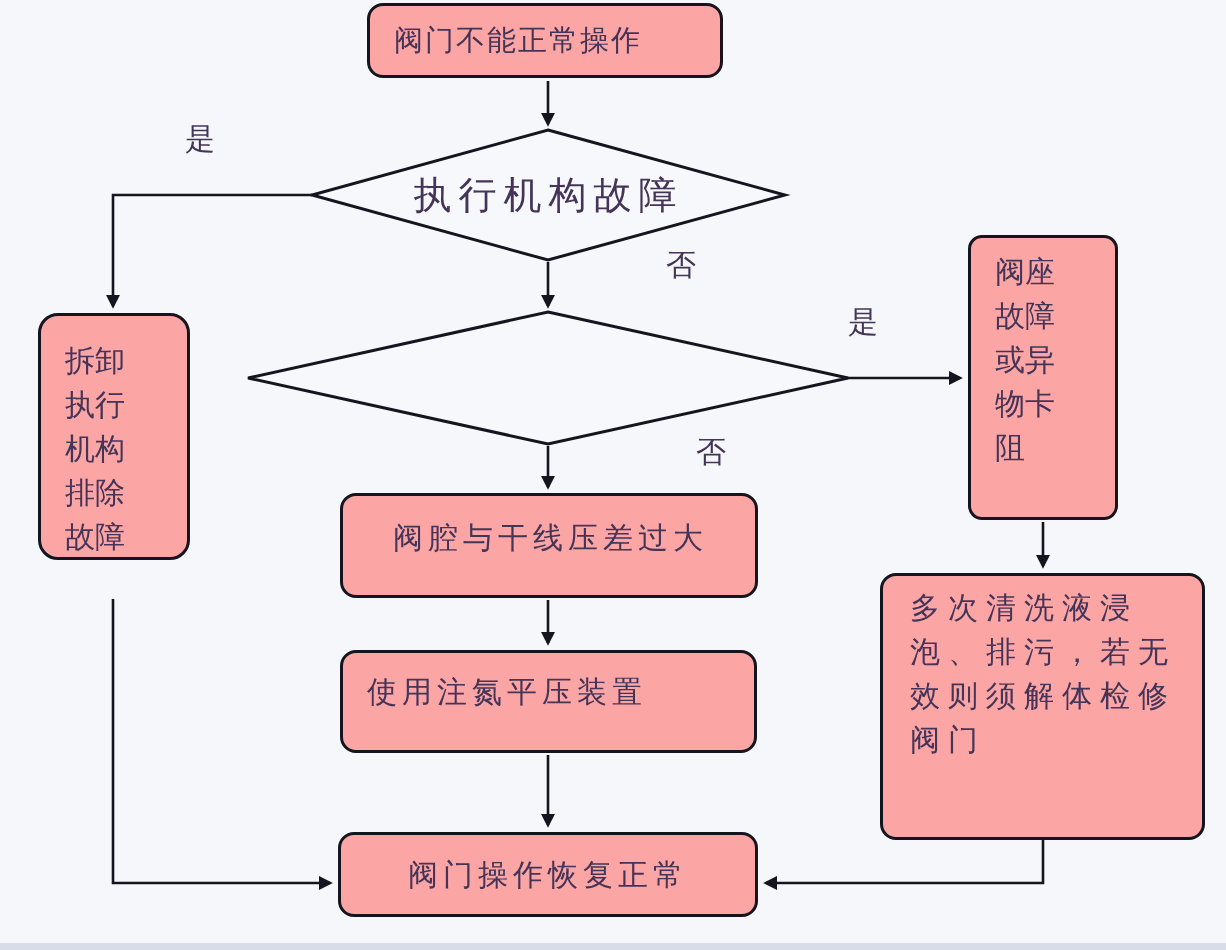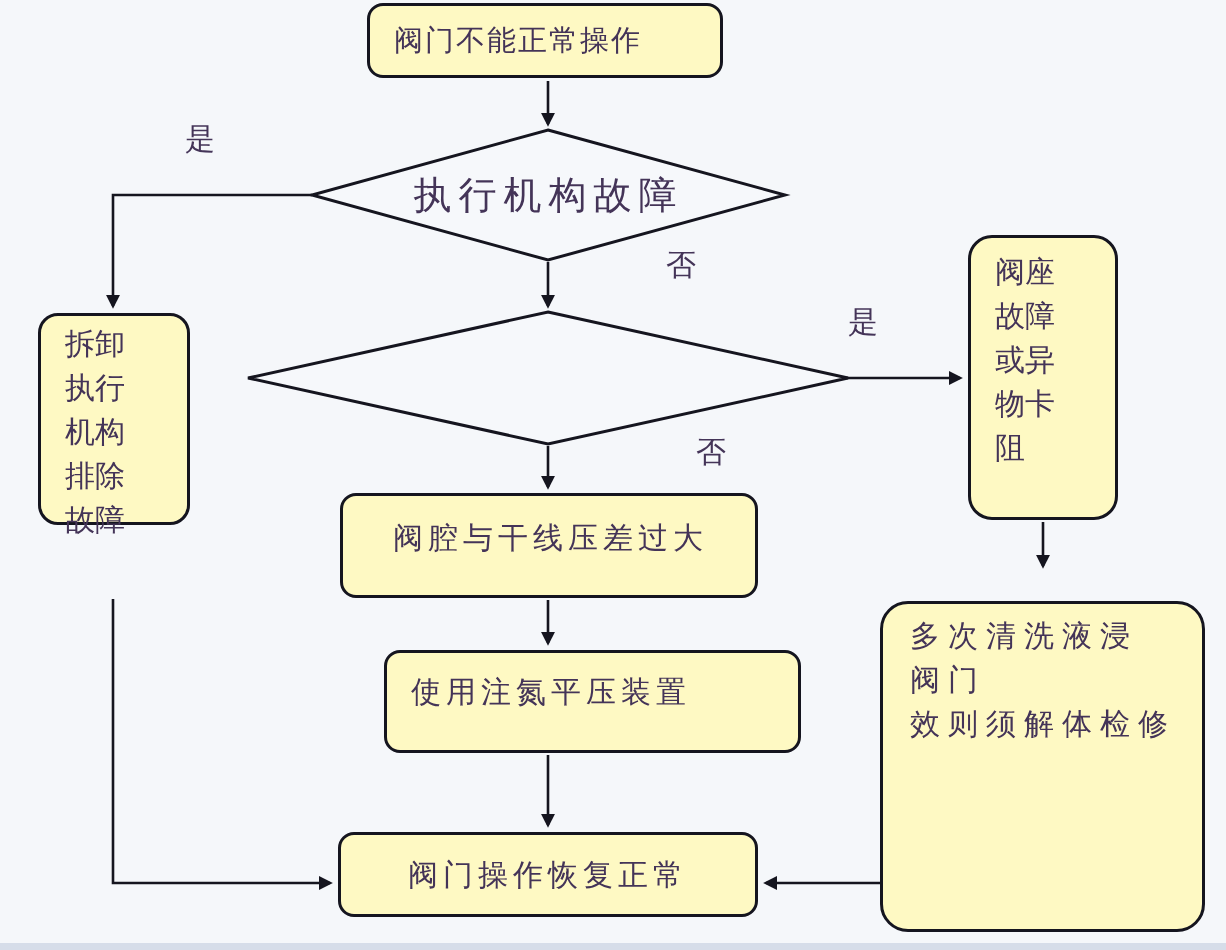--- a/index.html
+++ b/index.html
@@ -12,61 +12,61 @@
     overflow: hidden;
   }
   .stage { position: absolute; left: 0; top: 0; width: 1226px; height: 950px; }
   svg.wires { position: absolute; left: 0; top: 0; }
 
   .node {
     position: absolute;
     box-sizing: border-box;
     border: 3px solid #15151f;
     border-radius: 16px;
-    background: #fef9c3;
+    background: #fca5a5;
     font-size: 30px;
     color: #443458;
   }
   .node-start {
     left: 367px; top: 3px; width: 356px; height: 75px;
     display: flex; align-items: center; justify-content: center;
     padding-right: 54px; letter-spacing: 2px; font-size: 29px;
   }
   .node-pressure {
     left: 340px; top: 493px; width: 418px; height: 105px;
     padding: 22px 0 0 50px; letter-spacing: 5px;
   }
   .node-nitrogen {
     left: 340px; top: 650px; width: 417px; height: 103px;
-    padding: 19px 0 0 24px; letter-spacing: 5px; margin-left: 44px;
+    padding: 19px 0 0 24px; letter-spacing: 5px;
   }
   .node-normal {
     left: 338px; top: 832px; width: 420px; height: 85px;
     display: flex; justify-content: center;
     padding-top: 20px; letter-spacing: 5px;
   }
   .node-tall {
     display: flex; flex-direction: column;
   }
   .node-disassemble {
-    left: 38px; top: 313px; width: 152px; height: 212px;
-    padding: 6px 30px 0 24px; border-radius: 20px;
+    left: 38px; top: 313px; width: 152px; height: 247px;
+    padding: 23px 30px 0 24px; border-radius: 20px;
   }
   .node-seat {
     left: 968px; top: 235px; width: 150px; height: 285px;
-    padding: 12px 28px 0 24px; border-radius: 24px;
+    padding: 12px 28px 0 24px; border-radius: 14px;
   }
   .crow {
     display: flex; justify-content: space-between;
     height: 44px; line-height: 44px;
   }
   .node-soak {
-    left: 880px; top: 573px; width: 325px; height: 331px;
-    padding: 10px 0 0 27px; border-radius: 28px;
-    letter-spacing: 8px; line-height: 44px; margin-top: 28px;
+    left: 880px; top: 573px; width: 325px; height: 267px;
+    padding: 10px 0 0 27px; border-radius: 16px;
+    letter-spacing: 8px; line-height: 44px;
   }
   .diamond-label {
     position: absolute; display: flex;
     align-items: center; justify-content: center;
     font-size: 38px; color: #443458;
   }
   .dlabel-1 { left: 312px; top: 165px; width: 473px; height: 60px; letter-spacing: 7px; }
   .dlabel-2 { left: 248px; top: 348px; width: 600px; height: 60px; letter-spacing: 2px; font-size: 29px; }
   .branch-label {
     position: absolute; font-size: 30px; color: #443458;
@@ -138,22 +138,23 @@
   <div class="node node-nitrogen">
     <span>使用注氮平压装置</span>
   </div>
 
   <div class="node node-normal">
     <span>阀门操作恢复正常</span>
   </div>
 
   <div class="node node-soak">
     <div>多次清洗液浸</div>
+    <div>泡、排污，若无</div>
+    <div>效则须解体检修</div>
     <div>阀门</div>
-    <div>效则须解体检修</div>
   </div>
 
   <div class="branch-label lbl-yes1">是</div>
   <div class="branch-label lbl-no1">否</div>
   <div class="branch-label lbl-yes2">是</div>
   <div class="branch-label lbl-no2">否</div>
 
   <div class="bottom-band"></div>
 </div>
 

